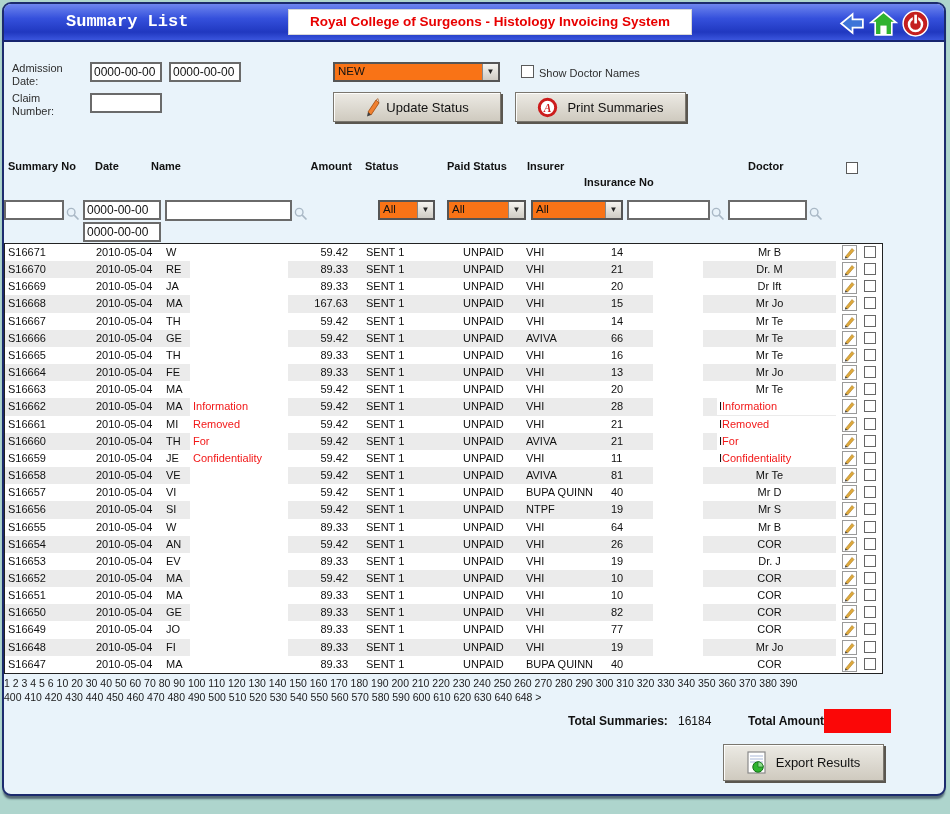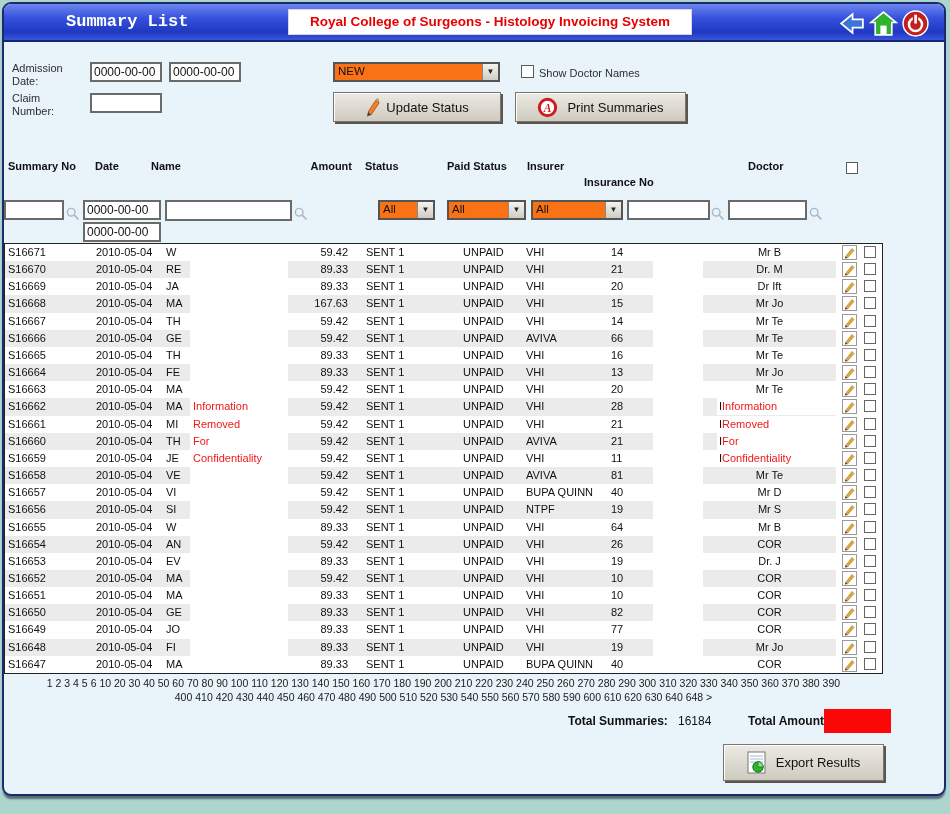--- a/index.html
+++ b/index.html
@@ -46,21 +46,21 @@
   .c-status { left:361px; } .c-paid { left:458px; } .c-insurer { left:521px; } .c-insno { left:606px; }
   .c-doctor { left:698px; width:133px; text-align:center; }
   .c-redact-name { left:188px; color:#f21818; display:none; }
   .c-redact-doc { left:712px; width:121px; background:#fff; display:none; padding-left:2px; }
   .c-redact-doc .stub { position:static; color:#111; } .c-redact-doc .red { position:static; color:#f21818; }
   .row.redacted .c-redact-name { display:block; }
   .row.redacted .c-redact-doc { display:block; }
   .edit { position:absolute; left:837px; top:1px; width:15px; height:15px; cursor:pointer; }
   .rowcheck { position:absolute; left:859px; top:2px; width:12px; height:12px; border:1px solid #666; background:#fff; appearance:none; cursor:pointer; }
   
-  .pager { position:absolute; left:0; width:879px; text-align:center; font-size:10.5px; color:#1a1a1a; cursor:pointer; }
+  .pager { position:absolute; left:0; width:879px; text-align:left; font-size:10.5px; color:#1a1a1a; cursor:pointer; }
   .tot-lbl { position:absolute; font-size:12px; font-weight:bold; color:#111; }
   .tot-val { position:absolute; font-size:12px; color:#111; }
   .redbox { position:absolute; left:820px; top:705px; width:67px; height:24px; background:#fb0707; }
   .export { left:719px; top:740px; width:161px; height:37px; position:absolute; }
 </style>
 </head>
 <body>
 
 <div class="app">
 

